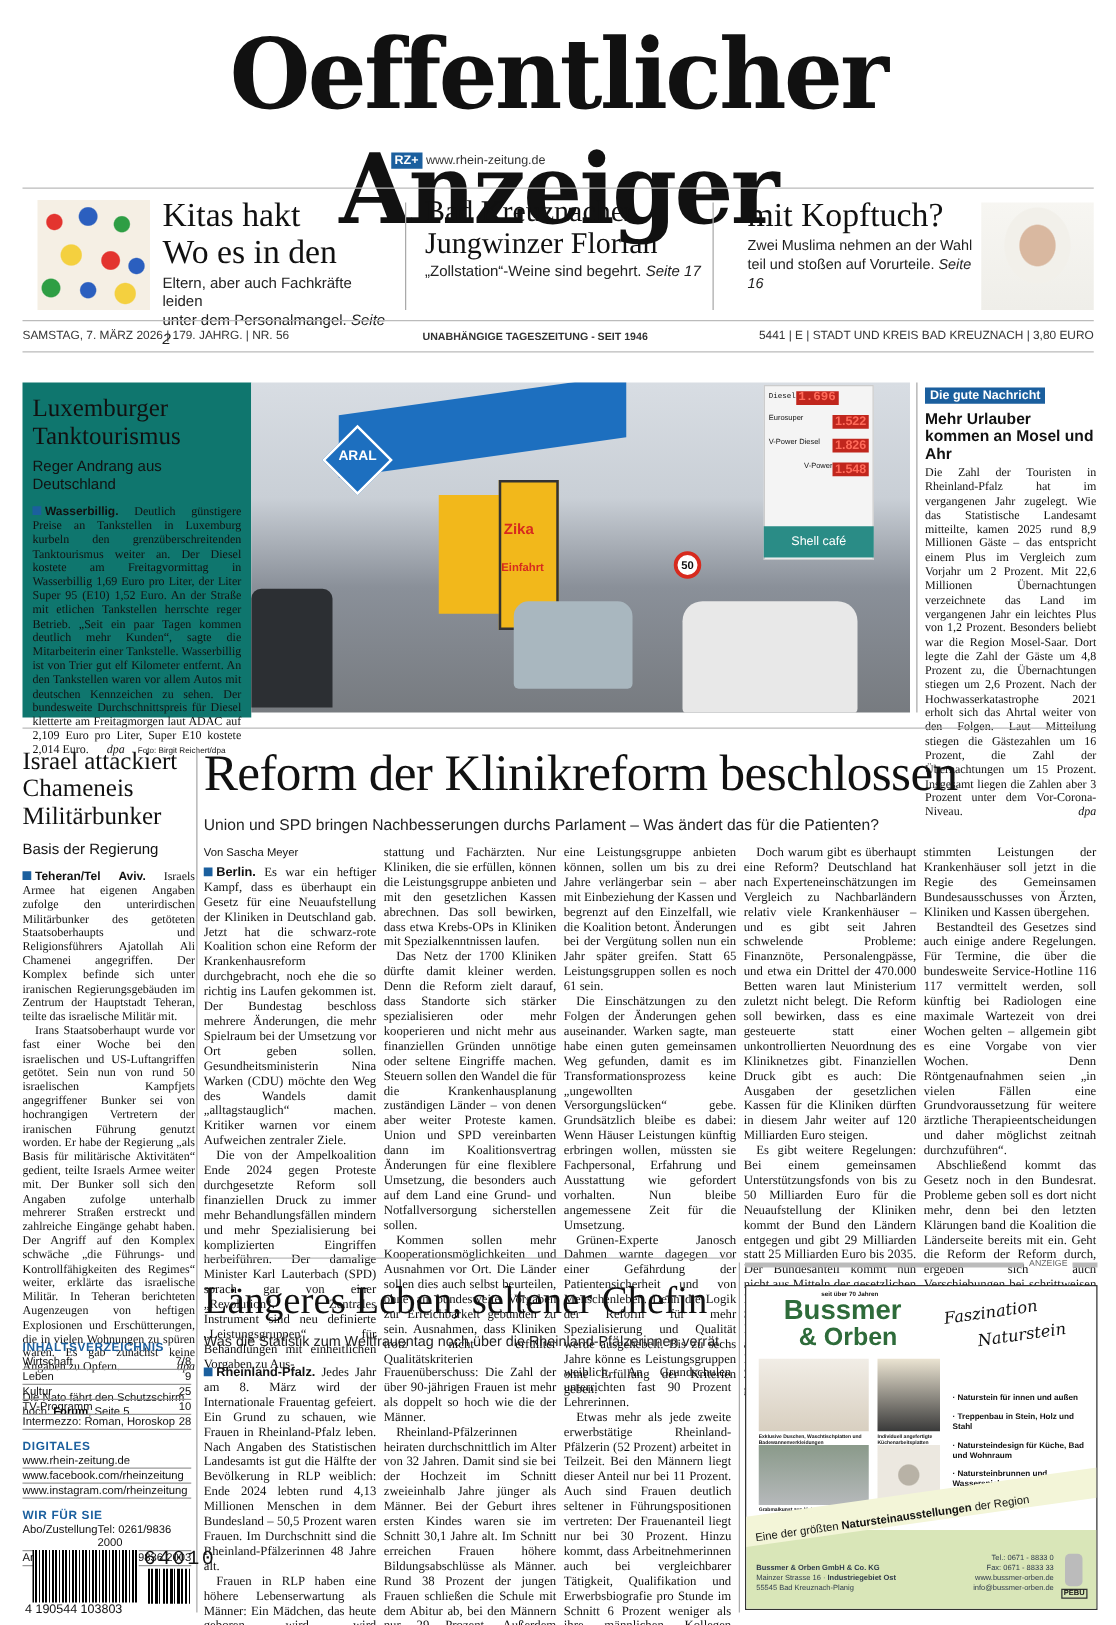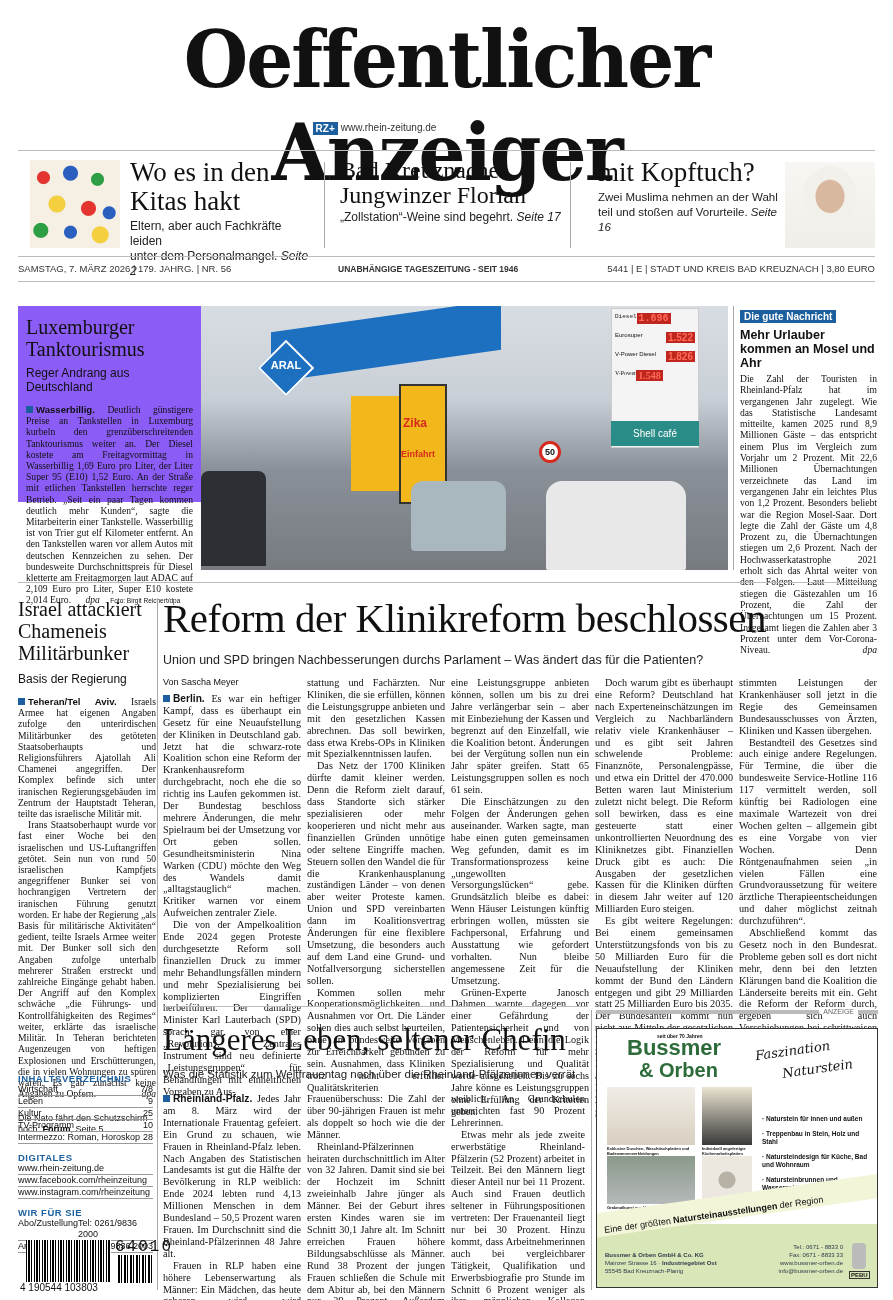--- a/index.html
+++ b/index.html
@@ -19,21 +19,21 @@
 radial-gradient(circle at 45% 15%,#2b5fbf 0 7px,transparent 8px),
 radial-gradient(circle at 75% 22%,#2e9e44 0 6px,transparent 7px),
 radial-gradient(circle at 30% 50%,#f4d03f 0 8px,transparent 9px),
 radial-gradient(circle at 65% 55%,#e3342f 0 7px,transparent 8px),
 radial-gradient(circle at 88% 60%,#2b5fbf 0 6px,transparent 7px),
 radial-gradient(circle at 12% 80%,#2e9e44 0 7px,transparent 8px),
 radial-gradient(circle at 45% 82%,#2b5fbf 0 6px,transparent 7px),
 radial-gradient(circle at 78% 85%,#f4d03f 0 8px,transparent 9px),
 #f5efe4}
 .portrait{background:radial-gradient(ellipse at 50% 40%,#d9b8a0 0 14px,#f2f0ea 15px 26px,transparent 27px),linear-gradient(#f7f6f2,#efeee9)}
-.lux{left:18px;top:306px;width:183px;height:196px;background:#8b5cf6;padding:10px 8px}
+.lux{left:18px;top:306px;width:183px;height:268px;background:#0f766e;padding:10px 8px}
 .lux h2{font-family:"Liberation Serif",serif;font-weight:normal;font-size:20px;line-height:22px;margin-bottom:6px}
 .lux .sub{font-family:"Liberation Sans",sans-serif;font-size:12px;margin-bottom:10px}
 .body{font-family:"Liberation Serif",serif;font-size:10.2px;line-height:11.9px;text-align:justify;hyphens:auto}
 .body .dl{font-family:"Liberation Sans",sans-serif;font-weight:bold}
 .body .sq{display:inline-block;width:7px;height:7px;background:#1b5f9e;margin-right:3px}
 .body p+p{text-indent:10px}
 .photo{left:201px;top:306px;width:527px;height:264px;background:linear-gradient(#d8dde3 0,#c9cfd6 35%,#8a9099 62%,#777b80 100%);overflow:hidden}
 .gn{left:733px;top:306px;width:144px;height:264px;border-left:1px solid #aaa;padding-left:6px}
 .gnbadge{display:inline-block;background:#1b5f9e;color:#fff;font-family:"Liberation Sans",sans-serif;font-weight:bold;font-size:10px;padding:1px 4px}
 .gn h3{font-family:"Liberation Sans",sans-serif;font-weight:bold;font-size:12.5px;line-height:14px;margin:4px 0 3px}
@@ -52,22 +52,22 @@
 <body>
 
 <div class="abs masthead">Oeffentlicher Anzeiger</div>
 <div class="abs rzrow">
   <span class="rzbadge">RZ+</span><span>www.rhein-zeitung.de</span>
 </div>
 <div class="abs hr" style="left:18px;top:150px;width:857px;height:1px"></div>
 
 <div class="abs hands" style="left:30px;top:160px;width:90px;height:88px"></div>
 <div class="abs" style="left:130px;top:158px;width:180px">
+  <div class="teaser-title">Kitas hakt</div>
   <div class="teaser-title">Wo es in den</div>
-  <div class="teaser-title">Kitas hakt</div>
   <div class="teaser-sub" style="margin-top:3px"><span>Eltern, aber auch Fachkräfte leiden</span><br><span>unter dem Personalmangel.</span> <i>Seite 2</i></div>
 </div>
 <div class="abs vsep" style="left:324px;top:162px;height:86px"></div>
 <div class="abs" style="left:340px;top:158px;width:225px">
   <div class="teaser-title" style="font-size:24px;line-height:25px">Bad Kreuznacher</div>
   <div class="teaser-title" style="font-size:24px;line-height:25px">Jungwinzer Florian</div>
   <div class="teaser-sub" style="margin-top:2px"><span>„Zollstation“-Weine sind begehrt.</span> <i>Seite 17</i></div>
 </div>
 <div class="abs vsep" style="left:570px;top:162px;height:86px"></div>
 <div class="abs" style="left:598px;top:158px;width:190px">
@@ -105,21 +105,21 @@
         <span style="background:#c0261d;color:#ff6b5a;font-size:10px;font-weight:bold;padding:0 2px">1.696</span>
       </div>
     <div style="display:flex;justify-content:space-between;padding:4px 3px;font-family:'Liberation Sans',sans-serif;font-size:6px">
         <span>Eurosuper</span>
         <span style="background:#c0261d;color:#ff6b5a;font-size:10px;font-weight:bold;padding:0 2px">1.522</span>
       </div>
     <div style="display:flex;justify-content:space-between;padding:4px 3px;font-family:'Liberation Sans',sans-serif;font-size:6px">
         <span>V-Power Diesel</span>
         <span style="background:#c0261d;color:#ff6b5a;font-size:10px;font-weight:bold;padding:0 2px">1.826</span>
       </div>
-    <div style="display:flex;justify-content:flex-start;padding:4px 3px;font-family:Liberation Serif, serif;font-size:6px">
+    <div style="display:flex;justify-content:flex-end;padding:4px 3px;font-family:Liberation Sans, sans-serif;font-size:6px">
         <span>V-Power</span>
         <span style="background:#c0261d;color:#ff6b5a;font-size:10px;font-weight:bold;padding:0 2px">1.548</span>
       </div>
   </div>
   <div class="abs" style="left:410px;top:115px;width:88px;height:25px;background:#2a8c86;color:#fff;text-align:center;font-family:'Liberation Sans',sans-serif;font-size:10px;line-height:25px">Shell café</div>
   <div class="abs" style="left:0;top:165px;width:65px;height:95px;background:#2c2f33;border-radius:8px 8px 0 0"></div>
   <div class="abs" style="left:210px;top:175px;width:95px;height:70px;background:#a9b7bf;border-radius:12px 12px 4px 4px"></div>
   <div class="abs" style="left:345px;top:175px;width:140px;height:90px;background:#e8e8e8;border-radius:16px 16px 4px 4px"></div>
 </div>
 

